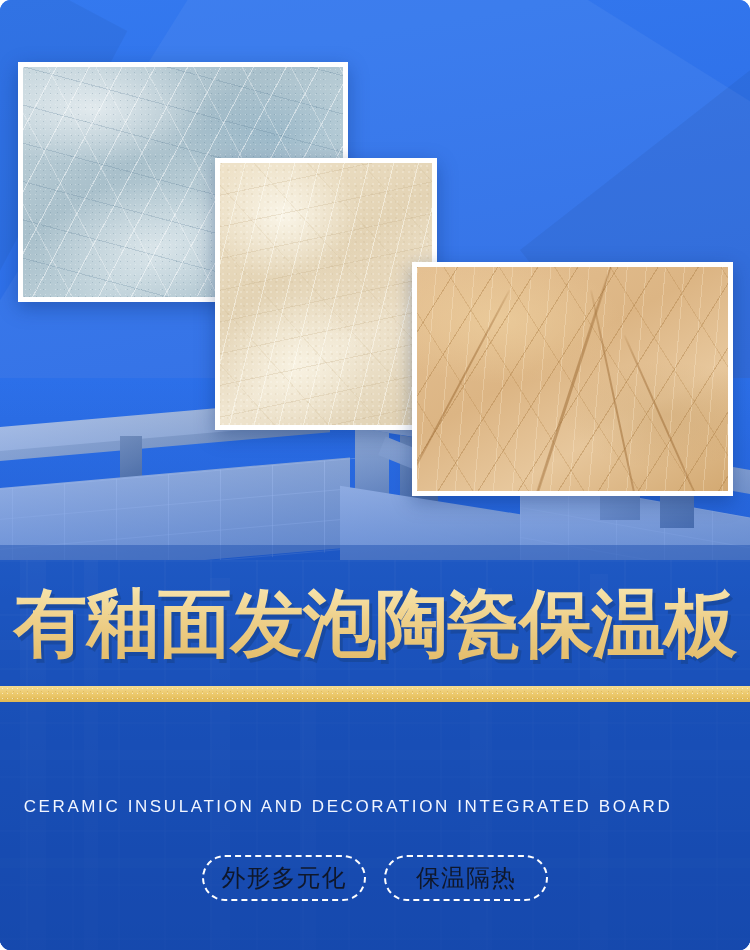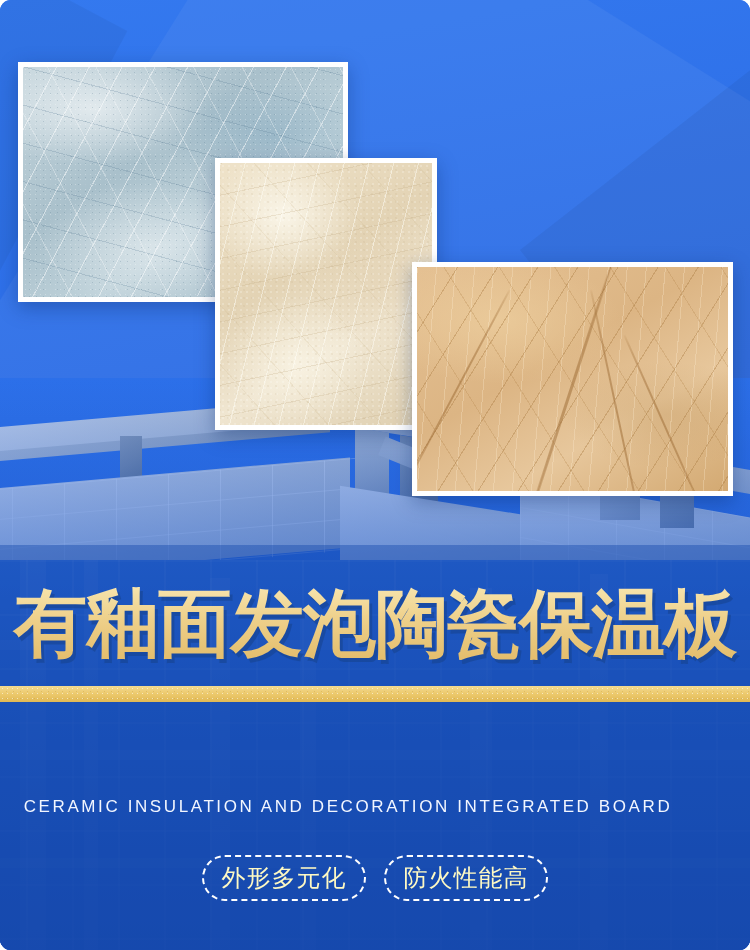--- a/index.html
+++ b/index.html
@@ -323,21 +323,21 @@
     height: 46px;
     box-sizing: border-box;
     border: 2px dashed #ffffff;
     border-radius: 26px;
     display: flex;
     align-items: center;
     justify-content: center;
     padding: 0 16px;
     font-family: Liberation Sans, sans-serif;
     font-size: 24px;
-    color: #fef9c3;
+    color: #0f172a;
     white-space: nowrap;
     letter-spacing: 1px;
   }
 </style>
 </head>
 <body>
 
 <div id="banner">
 
   <div class="bg-base"></div>
@@ -406,16 +406,16 @@
   </div>
 
   <div id="headline">有釉面发泡陶瓷保温板</div>
 
   <div id="gold-bar"></div>
 
   <div id="subtitle-en">CERAMIC INSULATION AND DECORATION INTEGRATED BOARD</div>
 
   <div id="features">
     <div class="pill">外形多元化</div>
-    <div class="pill">防火性能高</div>
+    <div class="pill">保温隔热</div>
   </div>
 
 </div>
 
 </body></html>

